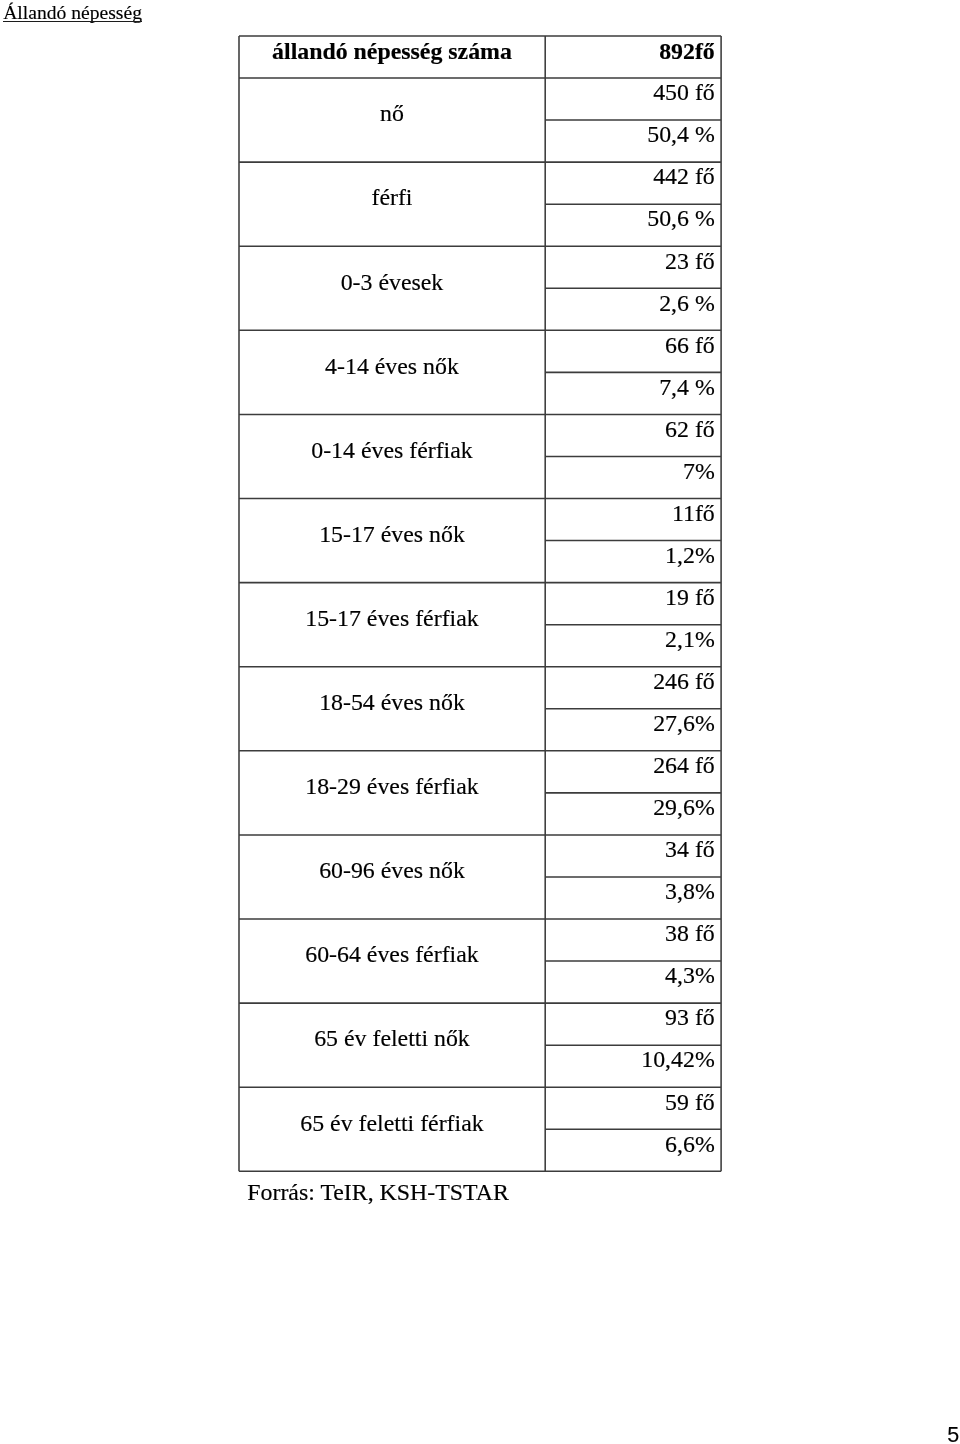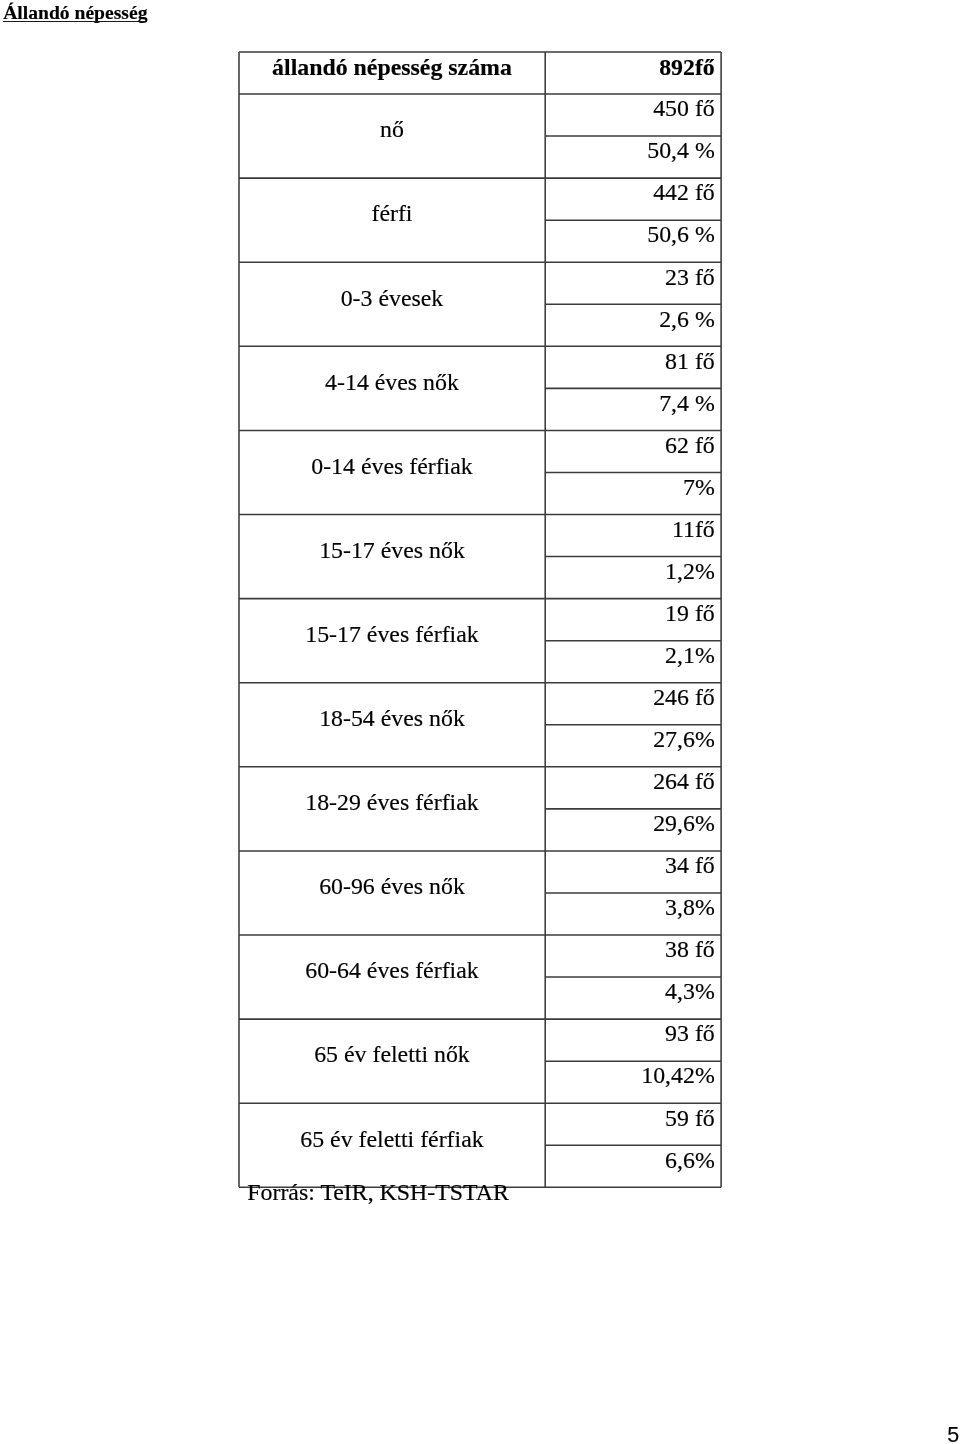--- a/index.html
+++ b/index.html
@@ -4,27 +4,27 @@
 <title>Állandó népesség</title>
 <style>
   *{box-sizing:border-box;}
   html,body{margin:0;padding:0;}
   body{width:960px;height:1444px;background:#ffffff;color:#000;
        font-family:"Liberation Serif",serif;position:relative;overflow:hidden;}
   .page{position:absolute;left:0;top:0;width:960px;height:1444px;background:#fff;}
 
   
   .heading{position:absolute;left:3.2px;top:1px;font-size:19.6px;line-height:23px;
-           white-space:nowrap;font-weight:bold;-webkit-text-stroke:0.14px #000;}
+           white-space:nowrap;-webkit-text-stroke:0.14px #000;}
   .heading u{text-decoration:none;position:relative;}
   .heading u::after{content:"";position:absolute;left:0;right:0;bottom:0.9px;
                     height:1.5px;background:#1c1c1c;}
 
   
-  .tbl{position:absolute;left:238.9px;top:52px;width:482.1px;height:965px;}
+  .tbl{position:absolute;left:238.9px;top:36px;width:482.1px;height:965px;}
   .grid{position:absolute;left:-3px;top:-3px;width:489px;height:1141px;
         pointer-events:none;overflow:visible;}
   .row{position:absolute;left:0;top:0;width:0;height:0;}
   .cell{position:absolute;font-size:23.85px;line-height:27px;white-space:nowrap;
         -webkit-text-stroke:0.16px #000;}
   .lab{left:0;width:306.2px;text-align:center;}
   .val{left:306.2px;width:175.9px;text-align:right;padding-right:6.2px;}
   .bold{font-weight:bold;}
 
   
@@ -57,21 +57,21 @@
         <div class="cell val" style="top:127.4px">442 fő</div>
         <div class="cell val" style="top:169.45px">50,6 %</div>
       </div>
       <div class="row">
         <div class="cell lab" style="top:232.55px">0-3 évesek</div>
         <div class="cell val" style="top:211.5px">23 fő</div>
         <div class="cell val" style="top:253.55px">2,6 %</div>
       </div>
       <div class="row">
         <div class="cell lab" style="top:316.65px">4-14 éves nők</div>
-        <div class="cell val" style="top:295.6px">81 fő</div>
+        <div class="cell val" style="top:295.6px">66 fő</div>
         <div class="cell val" style="top:337.65px">7,4 %</div>
       </div>
       <div class="row">
         <div class="cell lab" style="top:400.75px">0-14 éves férfiak</div>
         <div class="cell val" style="top:379.7px">62 fő</div>
         <div class="cell val" style="top:421.75px">7%</div>
       </div>
       <div class="row">
         <div class="cell lab" style="top:484.85px">15-17 éves nők</div>
         <div class="cell val" style="top:463.8px">11fő</div>

